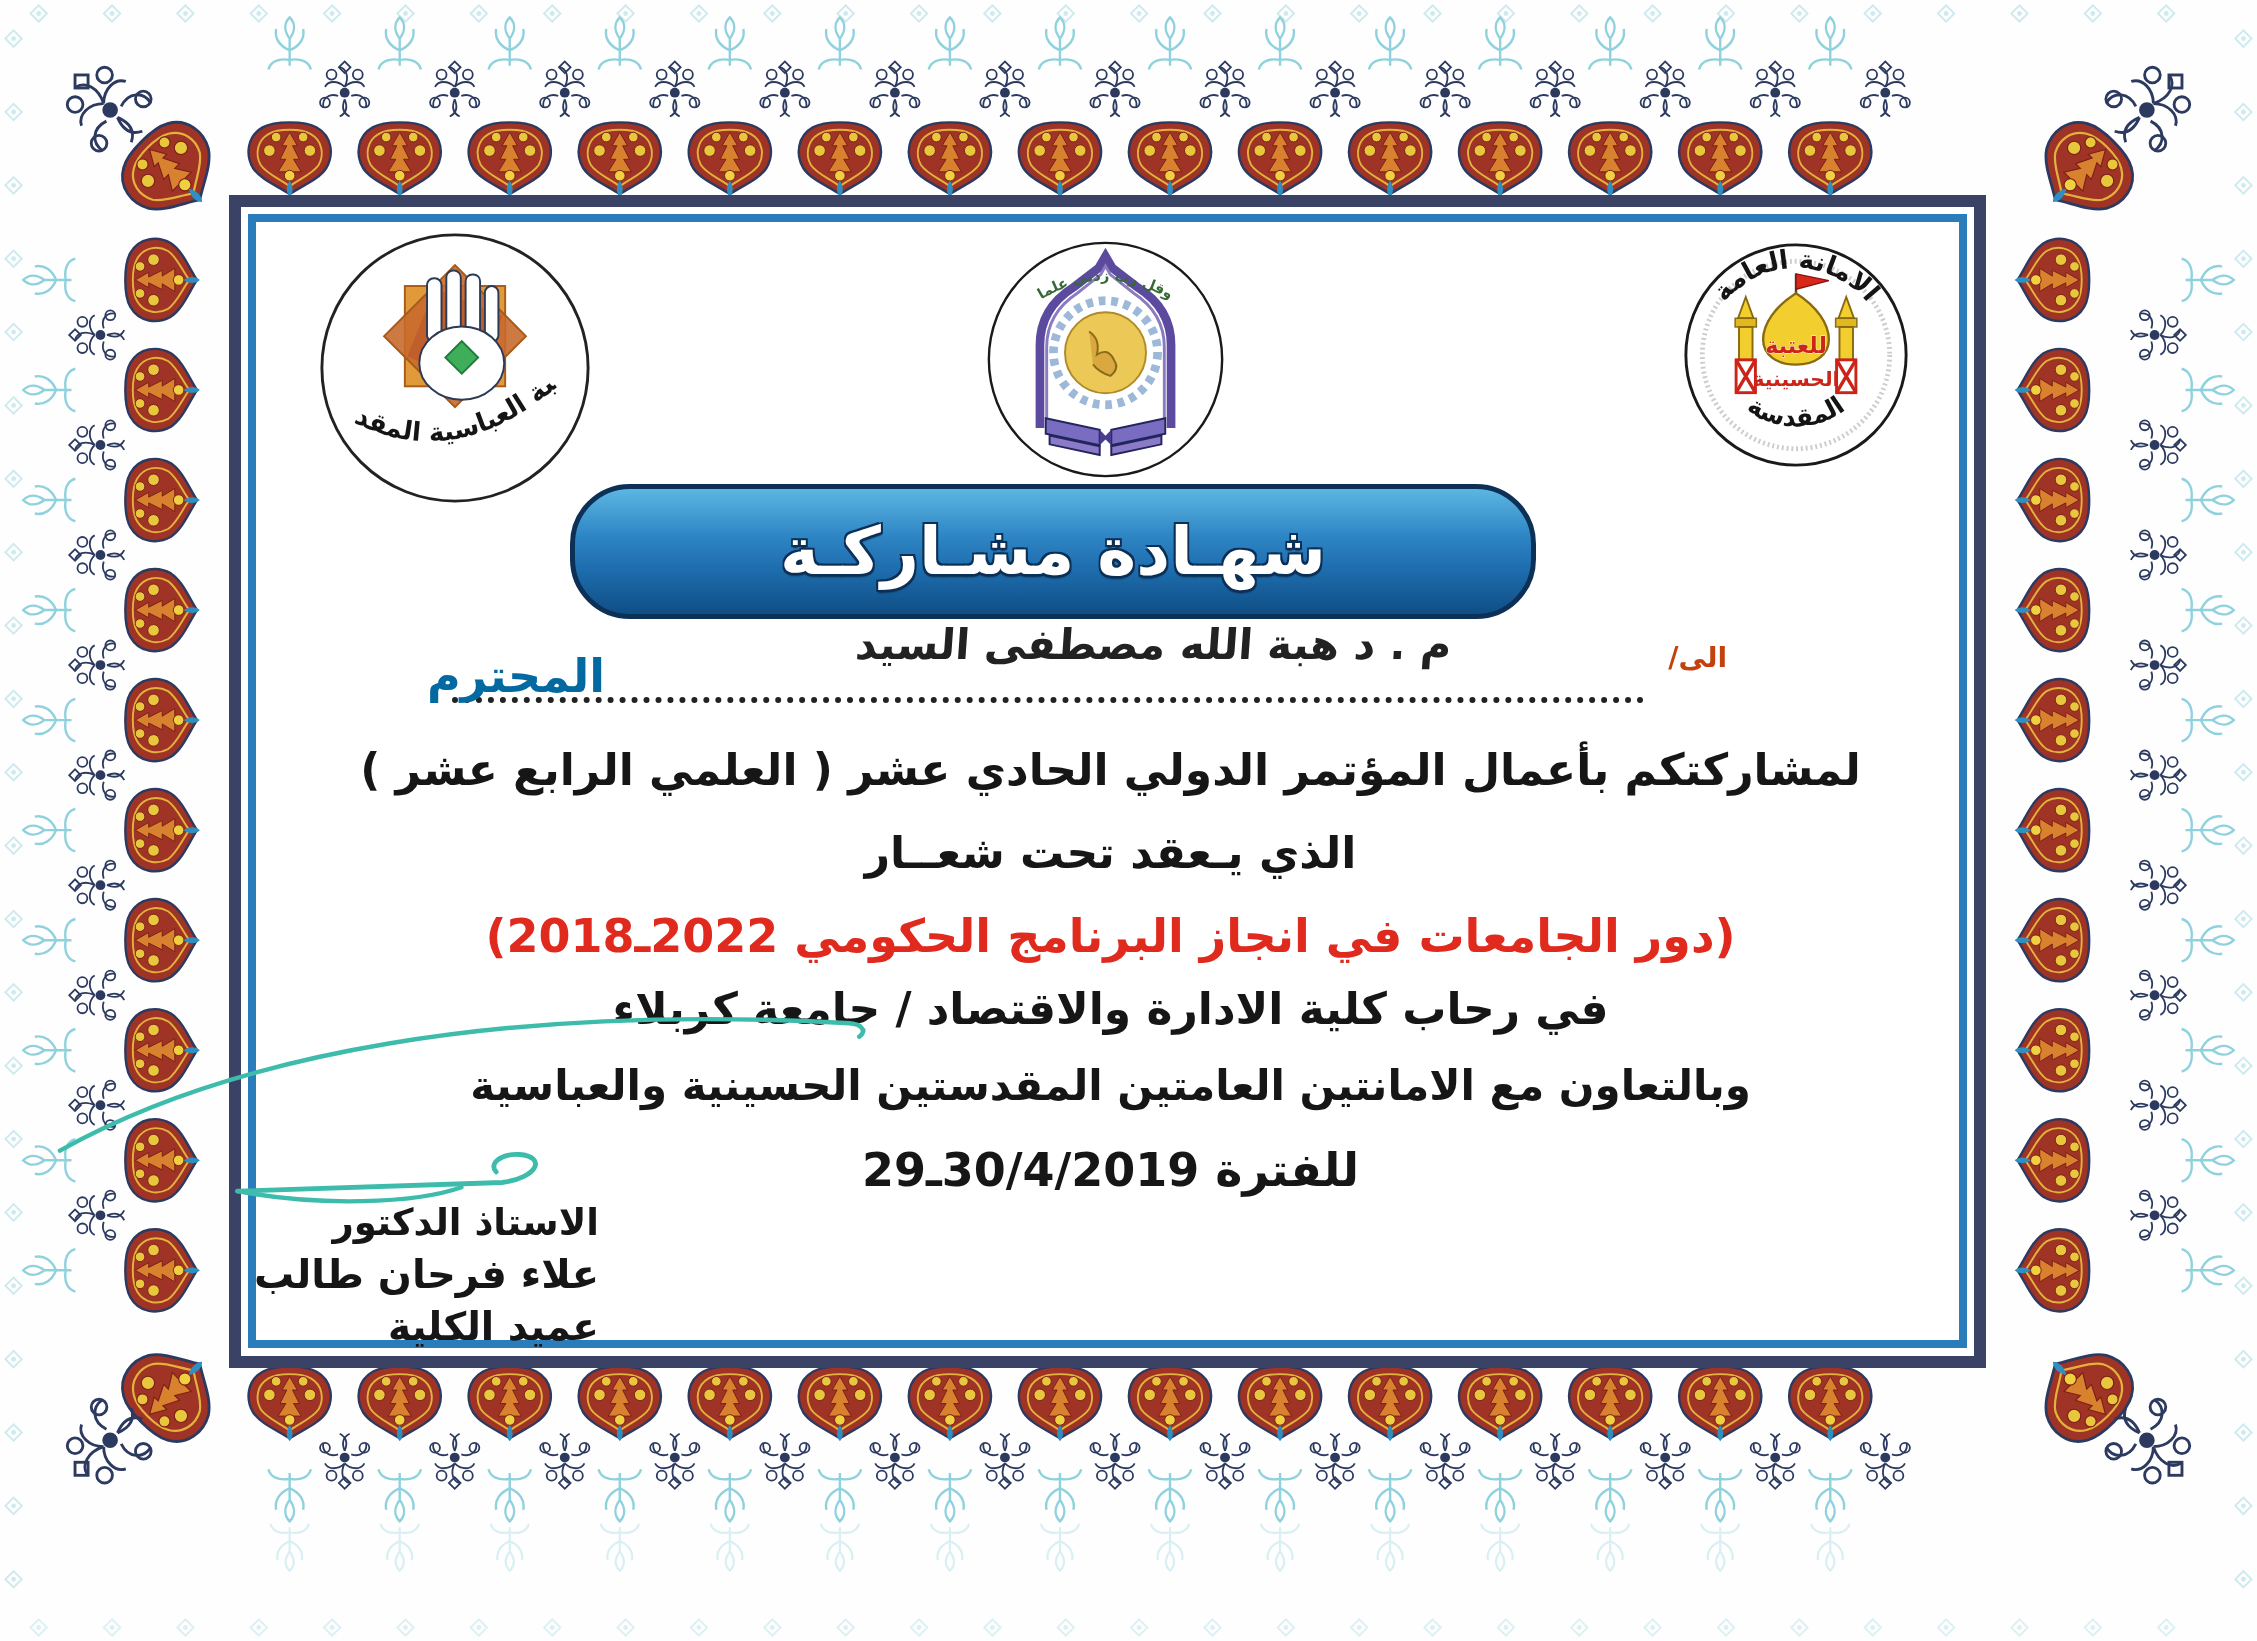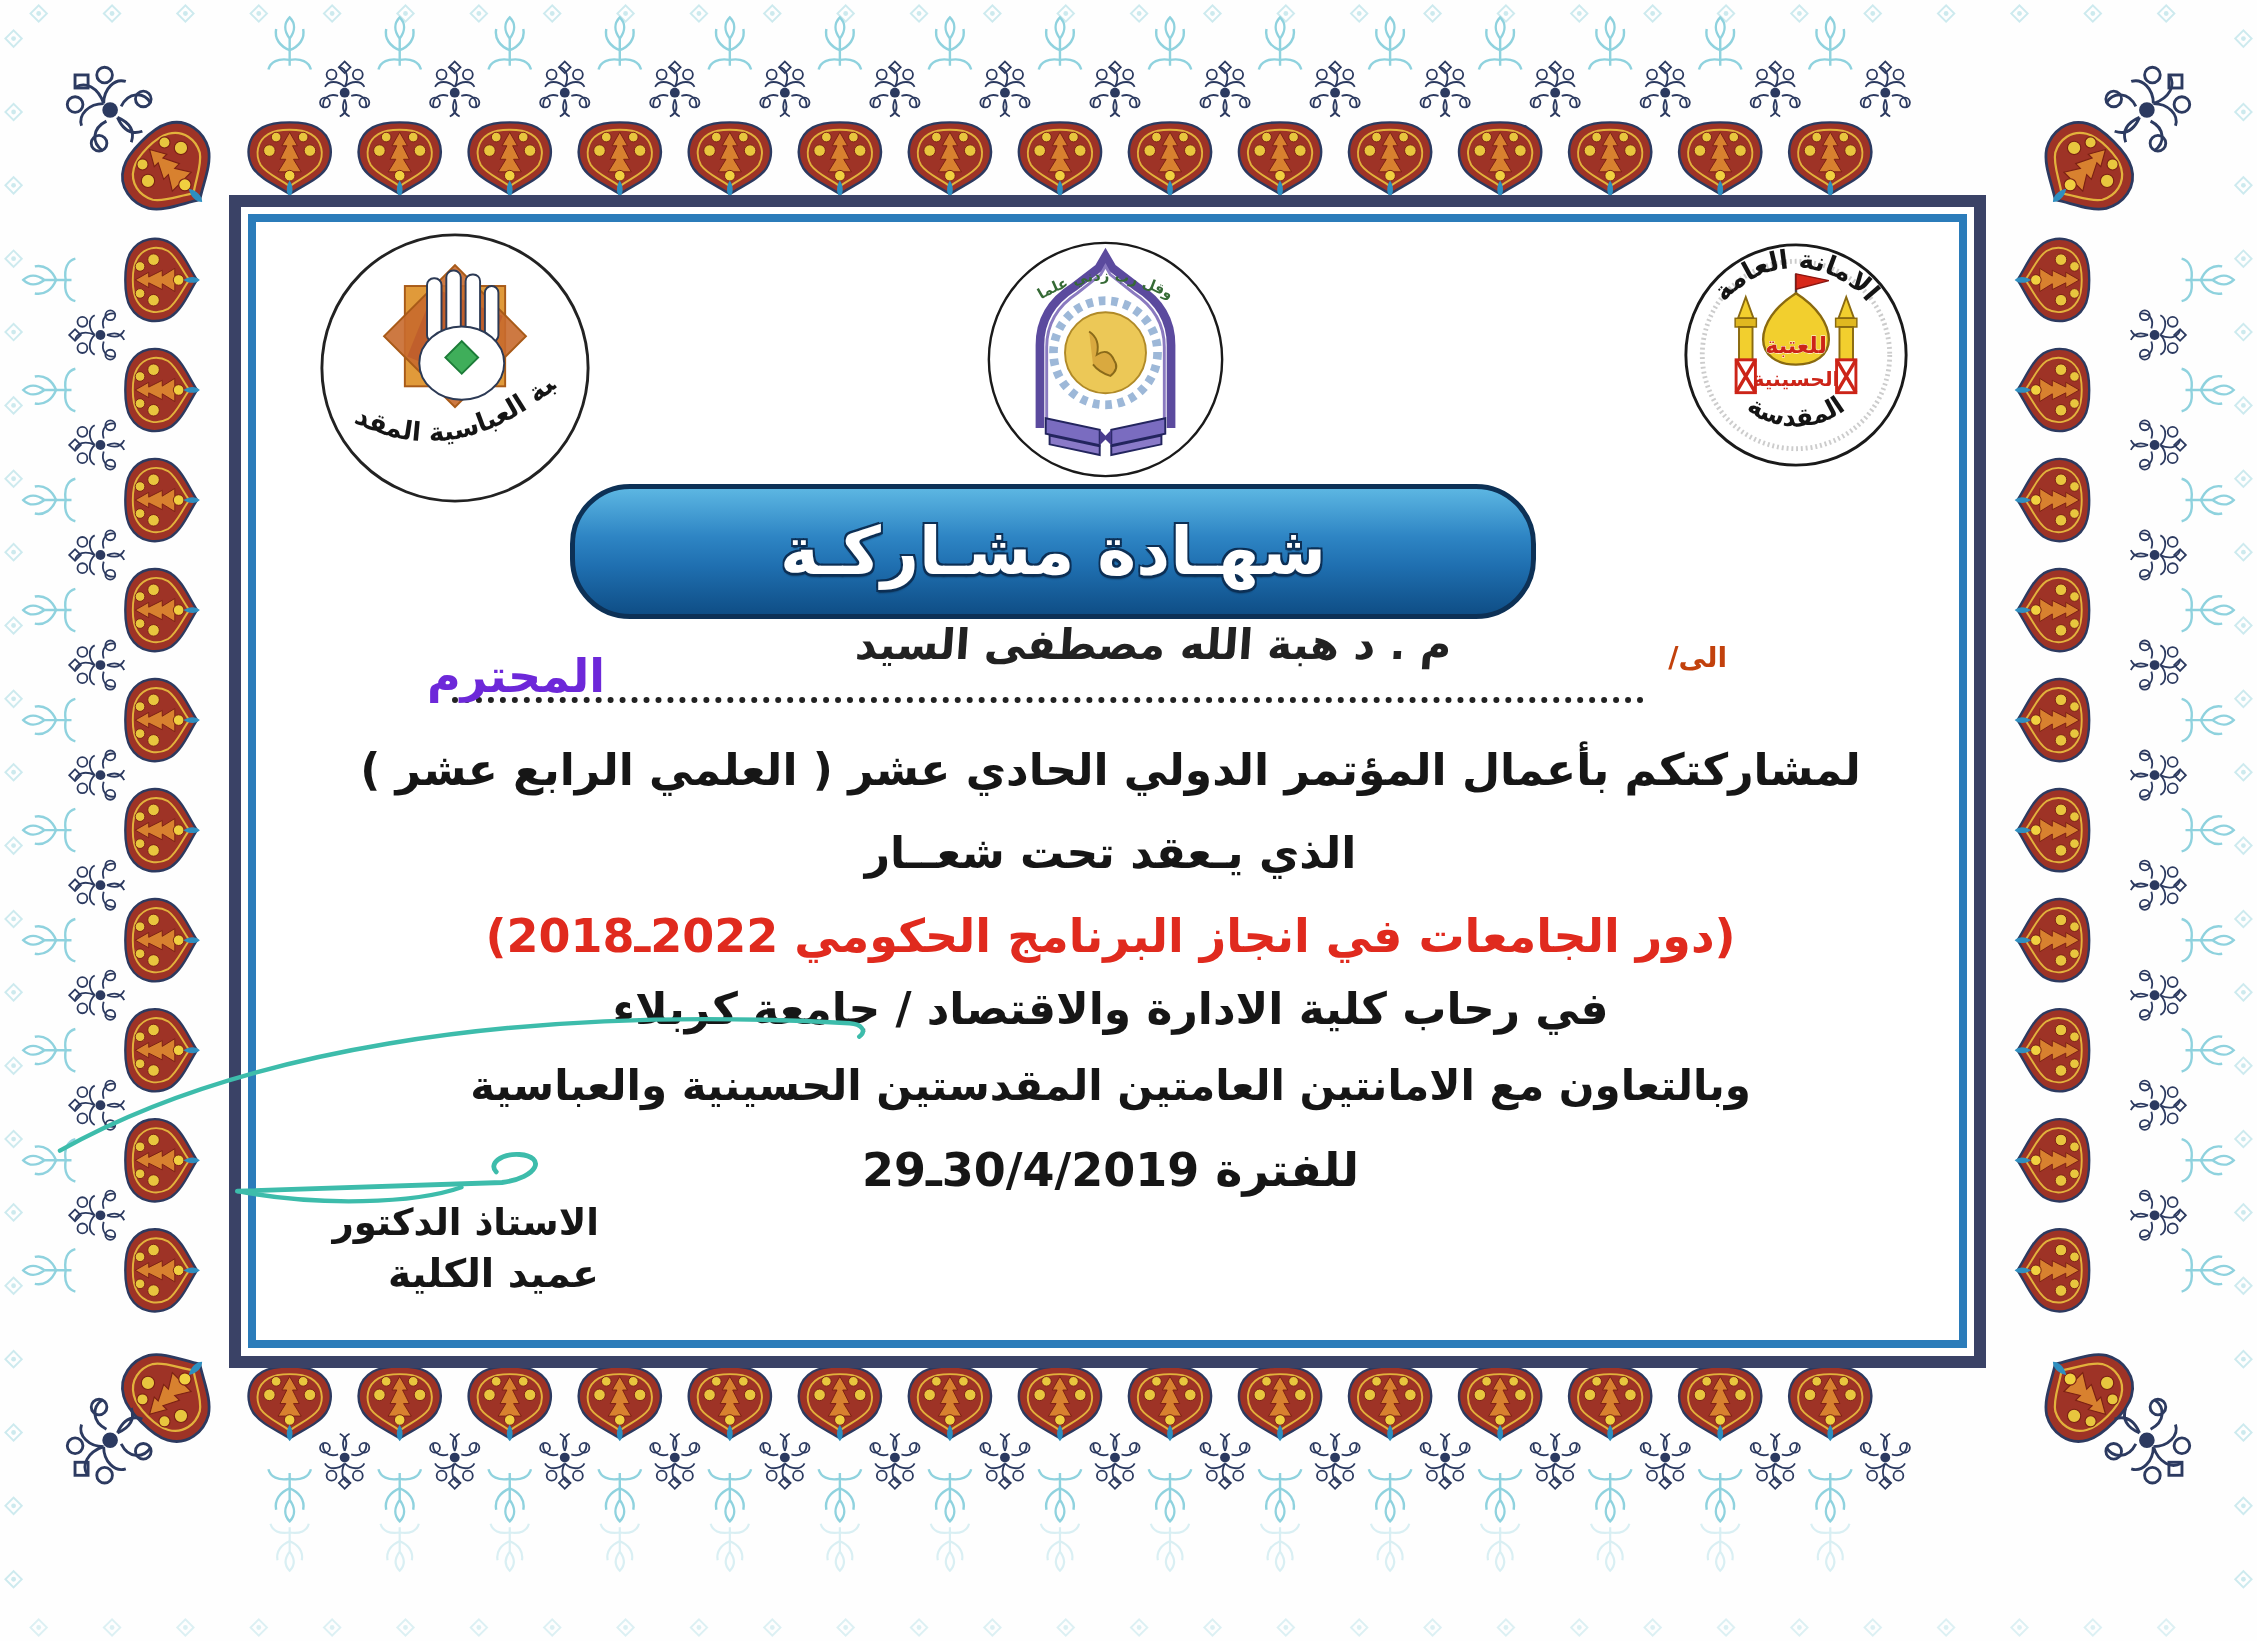--- a/index.html
+++ b/index.html
@@ -27,21 +27,21 @@
   .t-line{position:absolute;left:251px;width:1719px;text-align:center;z-index:4;
     color:#161616;font-weight:bold;line-height:1.35;}
   .participation{top:740px;font-size:44px;}
   .held-under{top:823px;font-size:44px;letter-spacing:1.9px;}
   .slogan{top:898px;font-size:46px;color:#e02a1e;margin-top:7px;}
   .venue{top:979px;font-size:44px;text-align:center;}
   .cooperation{top:1058px;font-size:42px;}
   .period{top:1139px;font-size:46px;}
   .recipient{position:absolute;left:425px;top:616px;width:1303px;height:121px;z-index:4;}
   .to-label{position:absolute;right:1px;top:25px;font-size:28px;font-weight:bold;color:#c2410c;}
-  .honorific{position:absolute;left:1.9px;top:33px;font-size:46px;font-weight:bold;color:#6d28d9;}
+  .honorific{position:absolute;left:1.9px;top:33px;font-size:46px;font-weight:bold;color:#0369a1;}
   .recipient-name{position:absolute;left:77px;top:3.9px;width:1303px;text-align:center;
     font-size:42px;font-weight:bold;color:#222;transform:skewX(-4deg);}
   .dotline{position:absolute;left:27px;top:73px;width:1192px;height:7.7px;
     border-bottom:6.8px dotted #222;}
   .signatory{position:absolute;left:232px;top:1199px;width:367px;z-index:4;
     text-align:right;color:#161616;font-weight:bold;line-height:1.32;}
   .sig-1{font-size:37px;}
   .sig-2{font-size:40px;}
   .sig-3{font-size:39px;}
 </style>
@@ -470,20 +470,21 @@
 
   <div class="t-line held-under">الذي يـعقد تحت شعــار</div>
   <div class="t-line participation">لمشاركتكم بأعمال المؤتمر الدولي الحادي عشر ( العلمي الرابع عشر )</div>
   <div class="t-line slogan">(دور الجامعات في انجاز البرنامج الحكومي 2022ـ2018)</div>
   <div class="t-line venue">في رحاب كلية الادارة والاقتصاد / جامعة كربلاء</div>
   <div class="t-line cooperation">وبالتعاون مع الامانتين العامتين المقدستين الحسينية والعباسية</div>
   <div class="t-line period">للفترة 30/4/2019ـ29</div>
 
   <div class="signatory">
     <div class="sig-1">الاستاذ الدكتور</div>
+    <div class="sig-2">علاء فرحان طالب</div>
     <div class="sig-3">عميد الكلية</div>
   </div>
 
   <svg class="ink" width="2257" height="1641" viewBox="0 0 2338 1700">
     <path d="M 62 1192 C 240 1092 520 1040 880 1060 C 893 1061 898 1068 890 1074" fill="none" stroke="#3dbcab" stroke-width="4.5" stroke-linecap="round"></path>
     <path d="M 246 1234 L 520 1225 C 558 1220 566 1198 538 1196 C 518 1195 506 1206 514 1214" fill="none" stroke="#3dbcab" stroke-width="5" stroke-linecap="round"></path>
     <path d="M 246 1234 C 330 1250 430 1247 478 1230" fill="none" stroke="#3dbcab" stroke-width="4.5" stroke-linecap="round"></path>
   </svg>
 
 </div>

